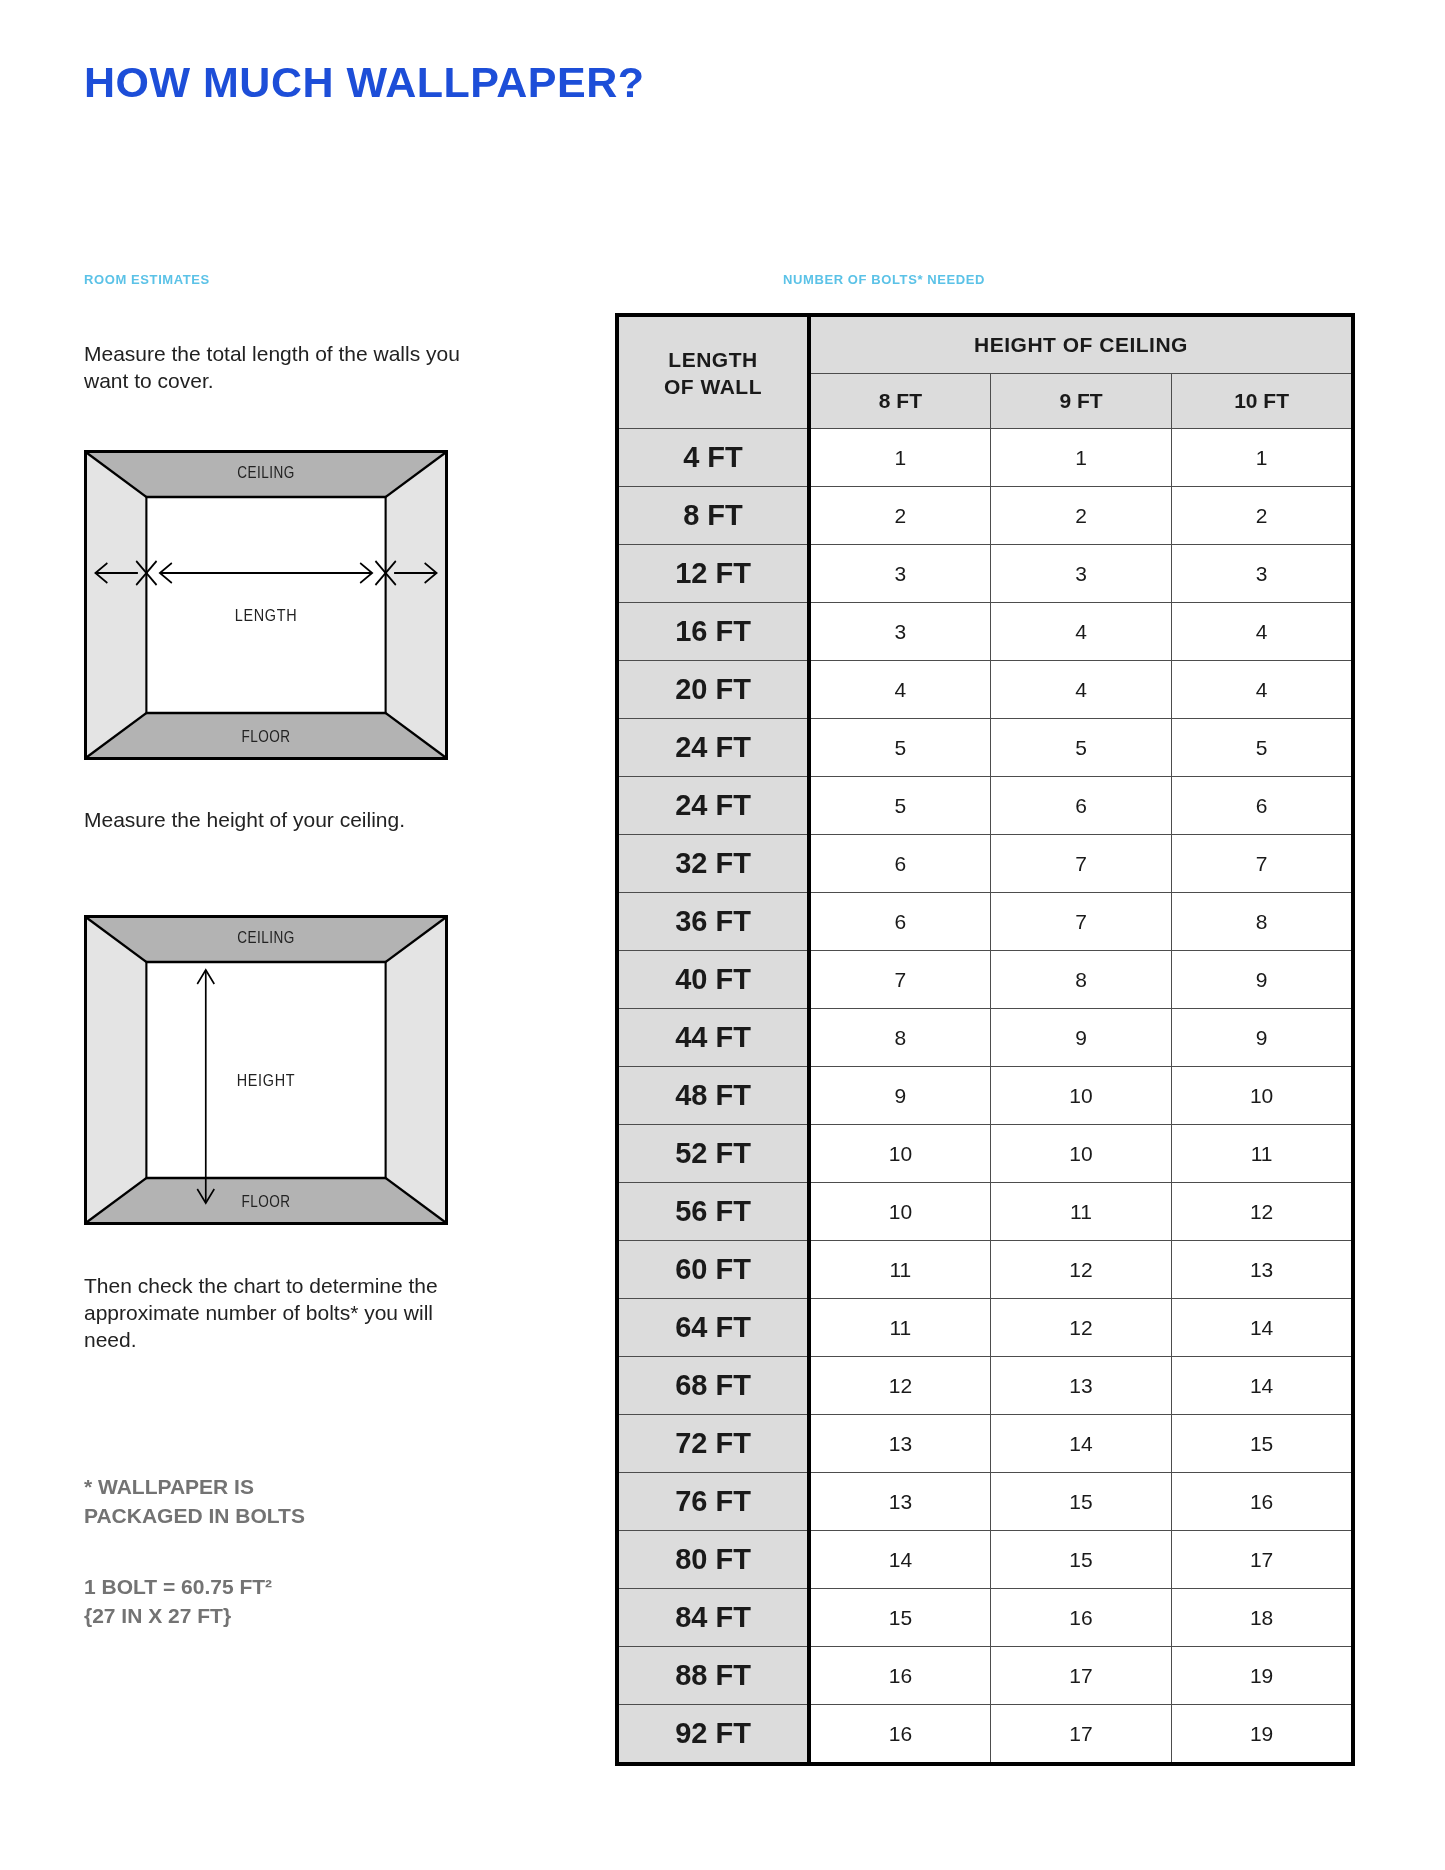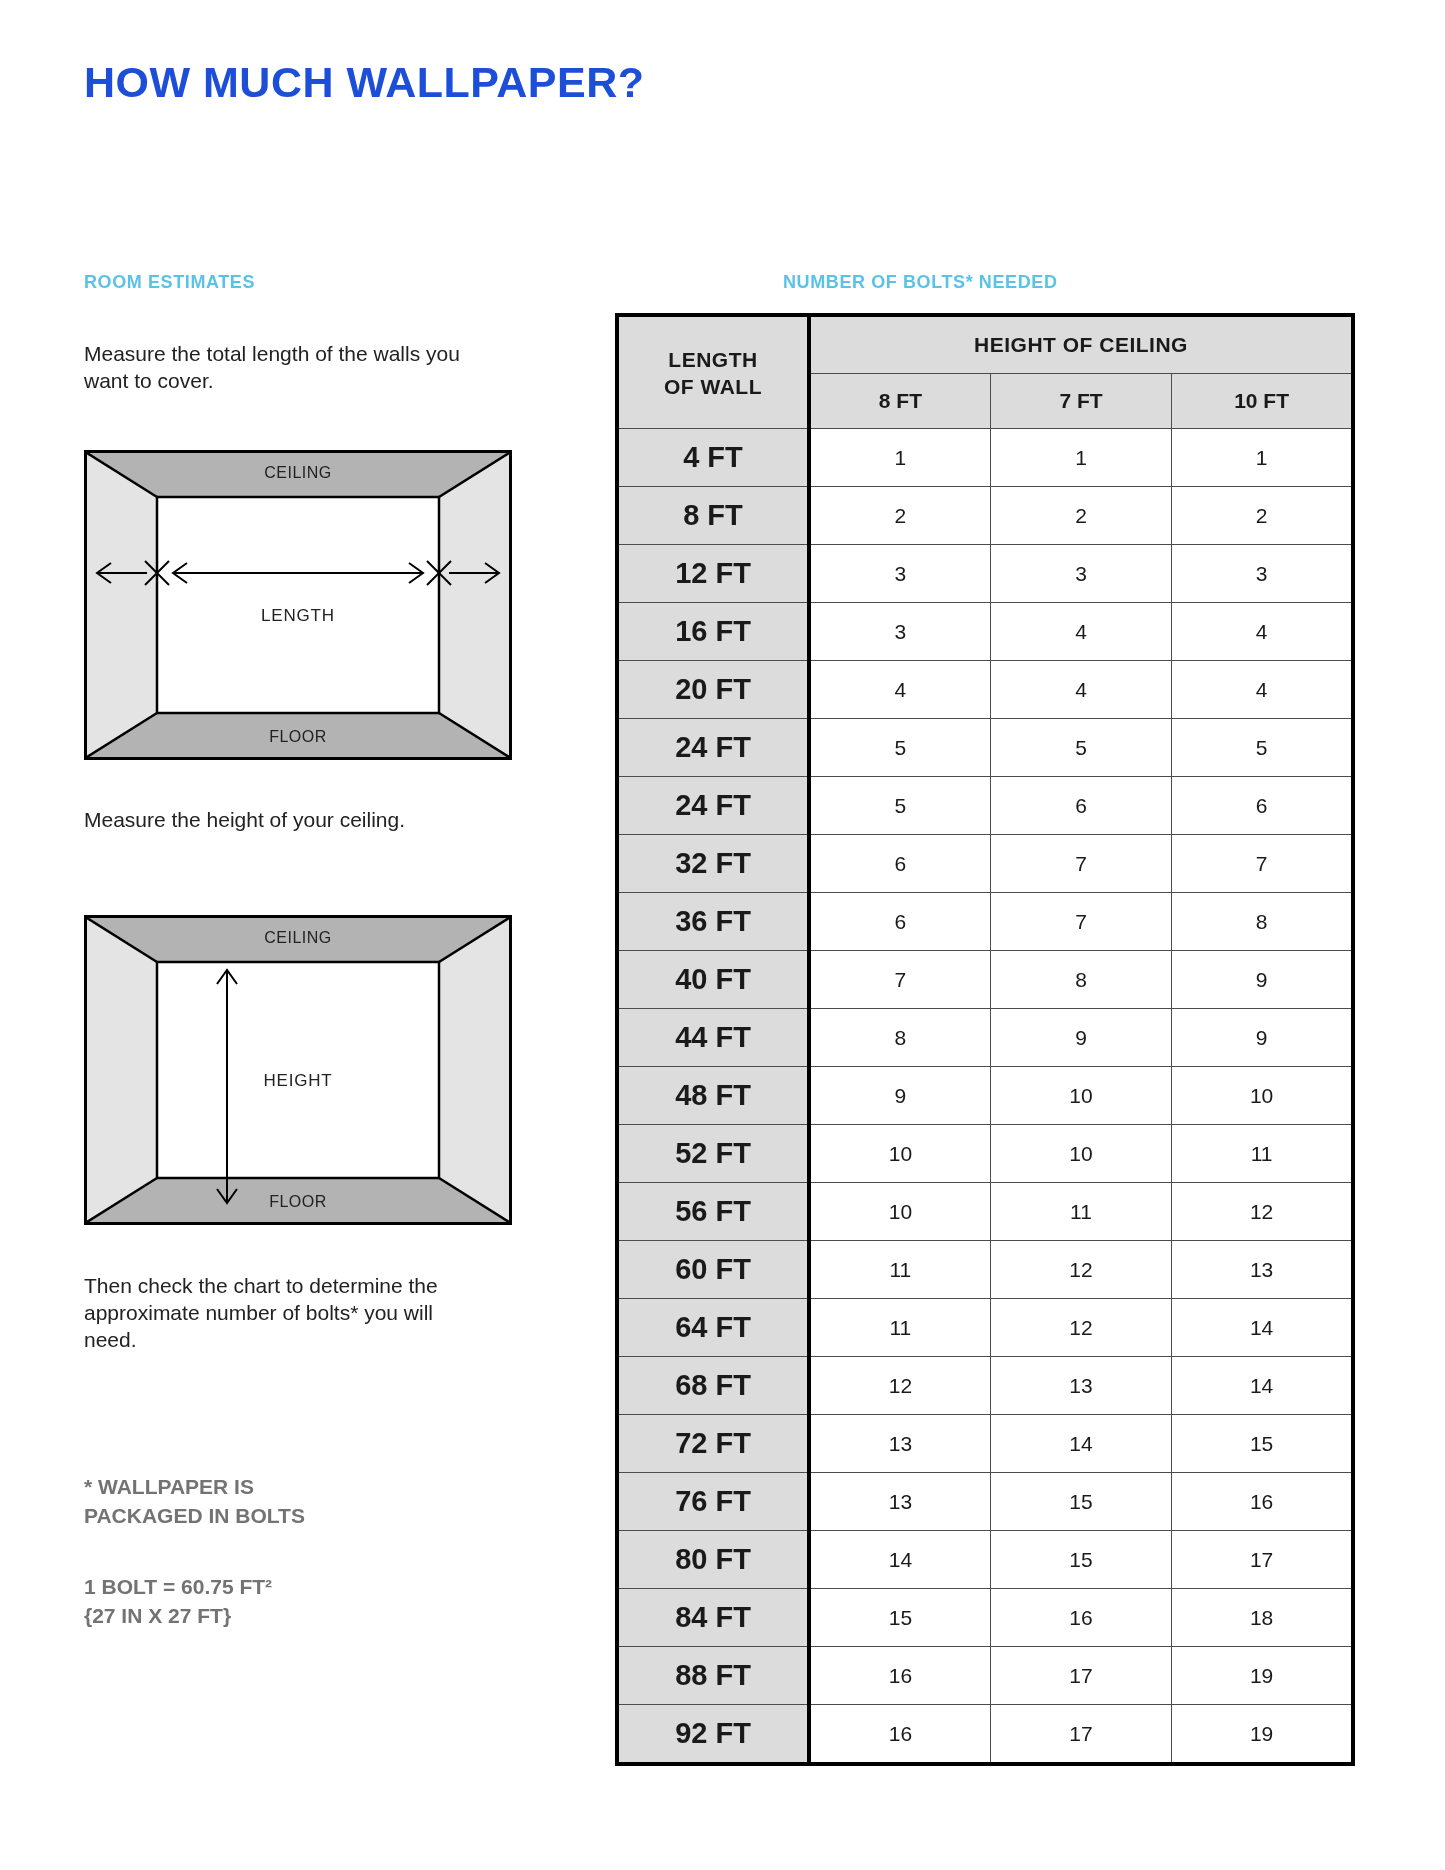--- a/index.html
+++ b/index.html
@@ -23,21 +23,21 @@
     top: 58px;
     font-size: 43px;
     font-weight: bold;
     letter-spacing: 0.5px;
     color: #1d4ed8;
   }
 
   
   .section-head {
     position: absolute;
-    font-size: 18px;
+    font-size: 13px;
     font-weight: bold;
     letter-spacing: 0.6px;
     color: #5bc2e7;
   }
   #room-estimates-head { left: 84px; top: 272px; }
   #bolts-head { left: 783px; top: 272px; }
 
   
   .body-text {
     position: absolute;
@@ -56,21 +56,21 @@
     font-weight: bold;
     line-height: 29px;
     color: #737373;
   }
   #note-1 { left: 84px; top: 1472px; }
   #note-2 { left: 84px; top: 1572px; }
 
   
   .room-diagram {
     position: absolute;
-    width: 428px;
+    width: 364px;
     height: 310px;
     border: 3px solid #000;
     background: #8b5cf6;
     box-sizing: border-box;
   }
   #diagram-length { left: 84px; top: 450px; }
   #diagram-height { left: 84px; top: 915px; }
 
   .room-diagram svg { display: block; width: 100%; height: 100%; }
 
@@ -217,21 +217,21 @@
 
 <table class="bolt-table">
   <thead>
     <tr>
       <th class="col-label hdr-cell hdr-len outer-top outer-left" rowspan="2" style="white-space: pre-line;">LENGTH
 OF WALL</th>
       <th class="hdr-cell hdr-ceiling outer-top outer-right" colspan="3">HEIGHT OF CEILING</th>
     </tr>
     <tr>
       <th class="hdr-cell hdr-sub">8 FT</th>
-      <th class="hdr-cell hdr-sub">7 FT</th>
+      <th class="hdr-cell hdr-sub">9 FT</th>
       <th class="hdr-cell hdr-sub outer-right">10 FT</th>
     </tr>
   </thead>
   <tbody id="table-body">
       <tr class="data-row">
         <td class="col-label outer-left">4 FT</td>
         <td class="val-cell">1</td>
         <td class="val-cell">1</td>
         <td class="val-cell outer-right">1</td>
       </tr>

